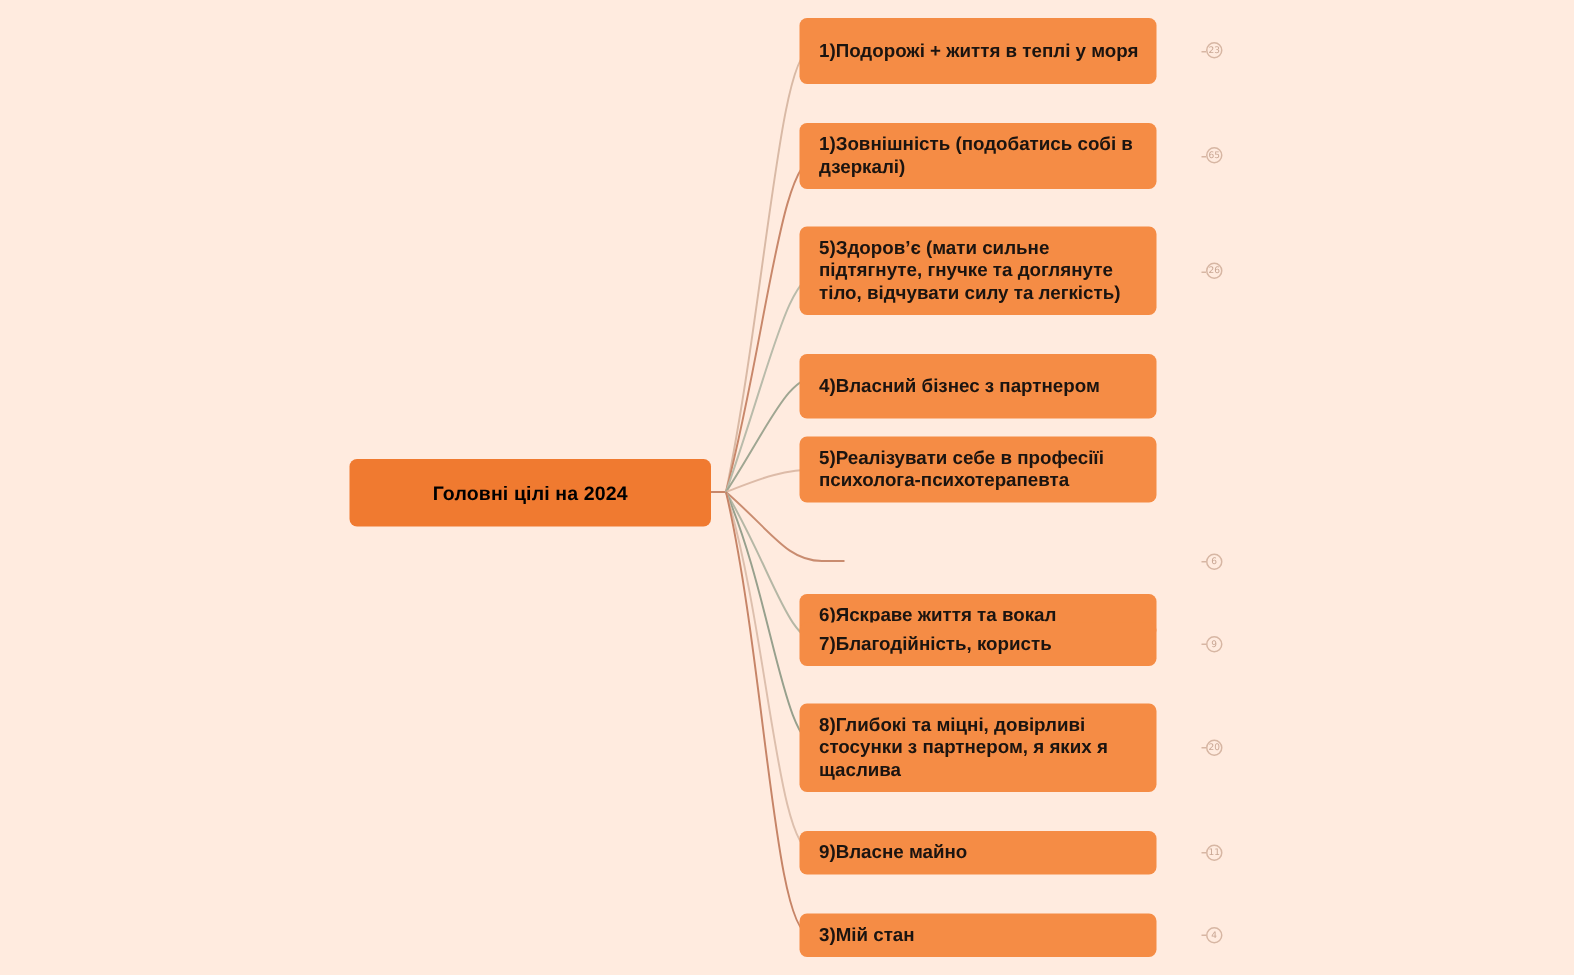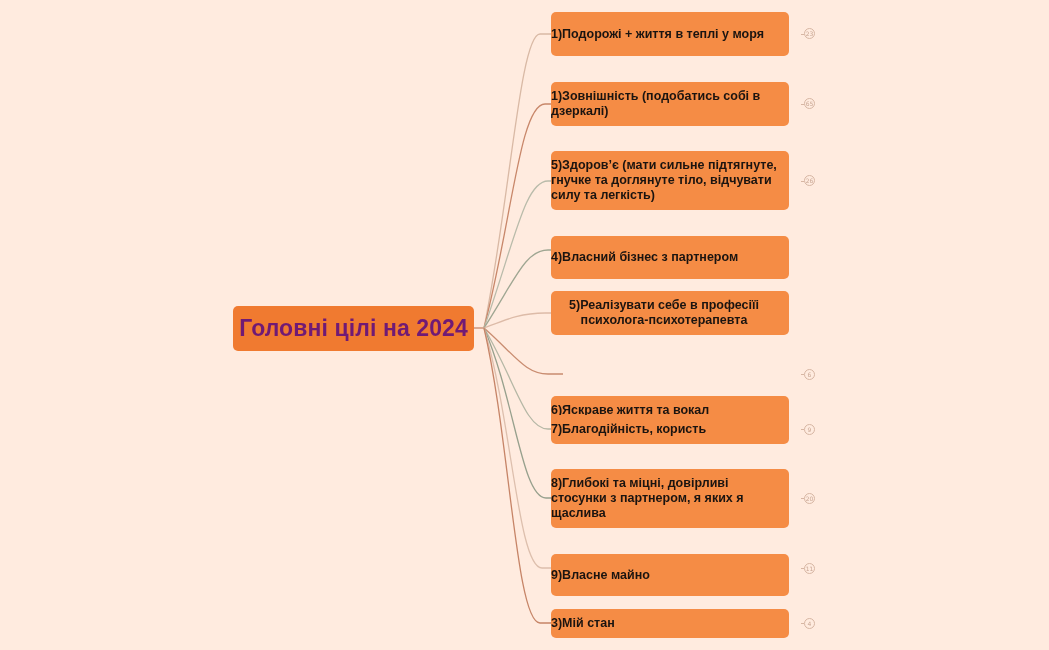--- a/index.html
+++ b/index.html
@@ -33,33 +33,33 @@
       height: 45px;
       background: #F07A30;
       border-radius: 5px;
       display: flex;
       align-items: center;
       justify-content: center;
       box-sizing: border-box;
       cursor: pointer;
     }
     .root-node span {
-      font-size: 23px;
+      font-size: 13px;
       font-weight: bold;
-      color: #701a75;
+      color: #000000;
       letter-spacing: 0.1px;
     }
     .child-node {
       position: absolute;
-      left: 551px;
+      left: 533px;
       width: 238px;
       background: #F58C45;
       border-radius: 5px;
       box-sizing: border-box;
-      padding: 6px 12px 6px 0;
+      padding: 6px 12px 6px 13px;
       display: flex;
       align-items: center;
       cursor: pointer;
     }
     .child-node span {
       font-size: 12.5px;
       font-weight: bold;
       color: #1B1410;
       line-height: 15px;
     }
@@ -125,21 +125,21 @@
   <div class="child-node" style="top:151px;height:59px;">
     <span>5)Здоров’є (мати сильне підтягнуте, гнучке та доглянуте тіло, відчувати силу та легкість)</span>
   </div>
   <div class="badge-stub" style="top:181px;"></div>
   <div class="badge" style="top:175px;">26</div>
 
   <div class="child-node" style="top:236px;height:43px;">
     <span>4)Власний бізнес з партнером</span>
   </div>
 
-  <div class="child-node" style="top:291px;height:44px;text-align:center;">
+  <div class="child-node" style="top:291px;height:44px;">
     <span>5)Реалізувати себе в професіїі психолога-психотерапевта</span>
   </div>
 
   <div class="child-node" style="top:360px;height:29px;margin-top:36px;">
     <span>6)Яскраве життя та вокал</span>
   </div>
   <div class="badge-stub" style="top:374px;"></div>
   <div class="badge" style="top:369px;">6</div>
 
   <div class="child-node" style="top:415px;height:29px;">
@@ -147,21 +147,21 @@
   </div>
   <div class="badge-stub" style="top:429px;"></div>
   <div class="badge" style="top:424px;">9</div>
 
   <div class="child-node" style="top:469px;height:59px;">
     <span>8)Глибокі та міцні, довірливі стосунки з партнером, я яких я щаслива</span>
   </div>
   <div class="badge-stub" style="top:498px;"></div>
   <div class="badge" style="top:493px;">20</div>
 
-  <div class="child-node" style="top:554px;height:42px;">
+  <div class="child-node" style="top:554px;height:29px;">
     <span>9)Власне майно</span>
   </div>
   <div class="badge-stub" style="top:568px;"></div>
   <div class="badge" style="top:563px;">11</div>
 
   <div class="child-node" style="top:609px;height:29px;">
     <span>3)Мій стан</span>
   </div>
   <div class="badge-stub" style="top:623px;"></div>
   <div class="badge" style="top:618px;">4</div>

